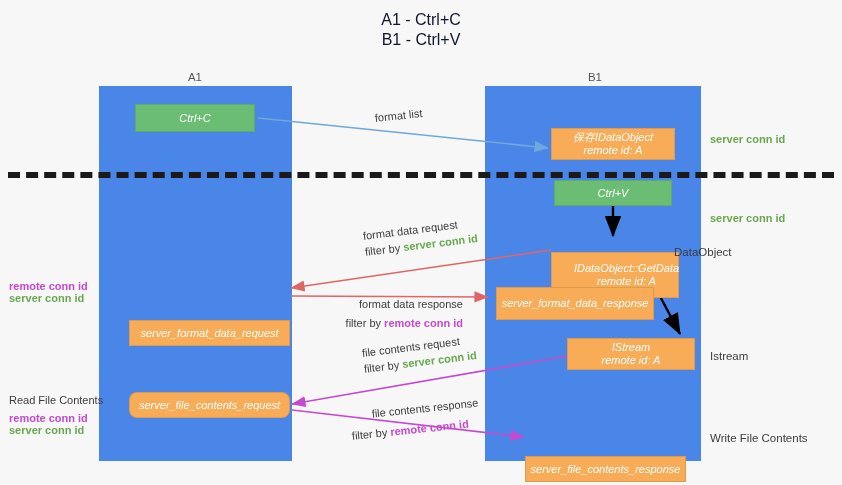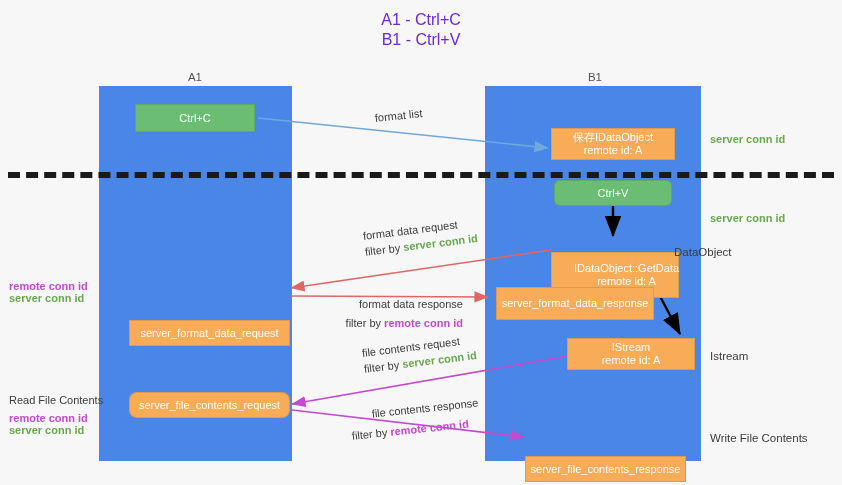--- a/index.html
+++ b/index.html
@@ -8,39 +8,40 @@
     background:#f7f7f7;
     font-family:"Liberation Sans","DejaVu Sans",sans-serif;
     overflow:hidden;
     position:relative;
   }
   #stage{position:absolute;inset:0;width:842px;height:485px;}
 
   
   .title{
     position:absolute;left:0;top:10px;width:842px;
-    text-align:center;color:#6d28d9;font-size:16px;line-height:20px;
+    text-align:center;color:#0f172a;font-size:16px;line-height:20px;
     white-space:pre-line;
   }
 
   
   .colhead{
     position:absolute;text-align:center;color:#555;font-size:11.5px;
     line-height:13px;white-space:pre-line;
   }
 
   
   .lane{position:absolute;background:#4a86e8;}
 
   
   .box{
     position:absolute;box-sizing:border-box;
     display:flex;flex-direction:column;align-items:center;justify-content:center;
     color:#ffffff;font-size:11px;line-height:13px;text-align:right;
     border:1px solid rgba(0,0,0,.10);
+    font-style:italic;
   }
   .box.green{background:#6aa84f;background:#6bbd74;}
   .box.orange{background:#f9ad5a;background:#f9ac57;}
   .box .l2{font-size:11px;}
 
   
   .ann{position:absolute;font-size:11px;line-height:14px;color:#3c3c3c;white-space:nowrap;}
   .ann.bold-green{color:#6aa84f;font-weight:bold;}
   .ann.bold-purple{color:#c44ad0;font-weight:bold;}
 
@@ -113,21 +114,21 @@
 
   <div class="box green" style="left:135px;top:104px;width:120px;height:28px;">
     <div>Ctrl+C</div>
   </div>
 
   <div class="box orange" style="left:551px;top:128px;width:124px;height:32px;">
     <div>保存IDataObject</div>
     <div class="l2">remote id: A</div>
   </div>
 
-  <div class="box green" style="left:554px;top:180px;width:118px;height:26px;border-radius:6px;">
+  <div class="box green" style="left:554px;top:180px;width:118px;height:26px;">
     <div>Ctrl+V</div>
   </div>
 
   <div class="box orange" style="left:551px;top:252px;width:128px;height:46px;padding-left:23px;">
     <div>IDataObject::GetData</div>
     <div class="l2">remote id: A</div>
   </div>
 
   <div class="box orange" style="left:567px;top:338px;width:128px;height:32px;">
     <div>IStream</div>

